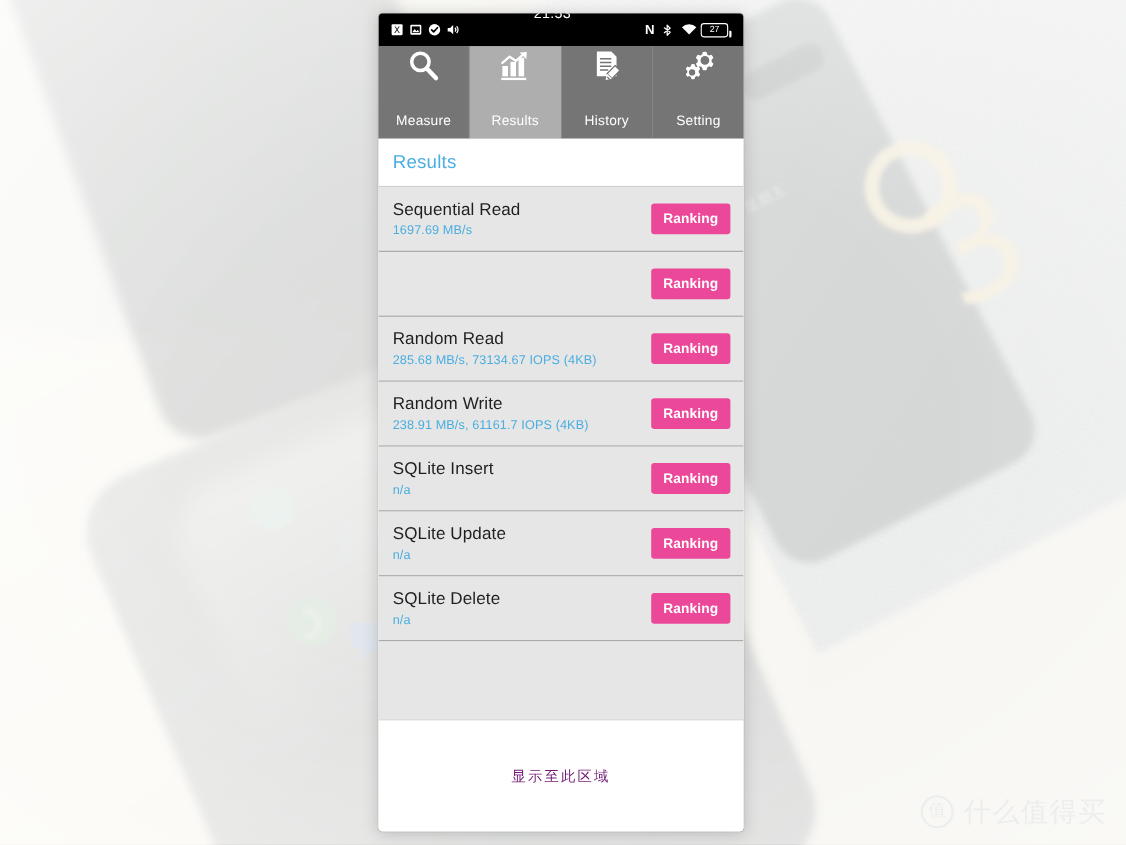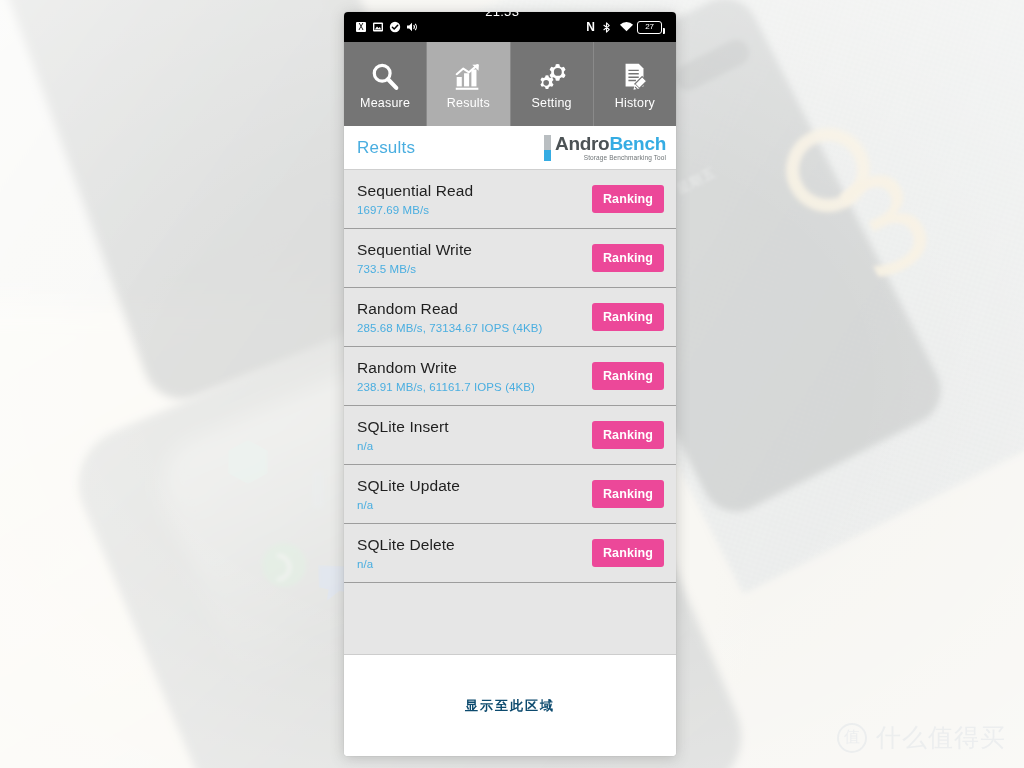--- a/index.html
+++ b/index.html
@@ -243,22 +243,22 @@
     flex: 0 0 auto;
     background: #6f6f6f;
   }
   .tab {
     flex: 1 1 0;
     background: #757575;
     color: #ffffff;
     display: flex;
     flex-direction: column;
     align-items: center;
-    justify-content: center;
-    gap: 1px;
+    justify-content: flex-start;
+    gap: 25px;
     border-right: 1px solid #8a8a8a;
     cursor: pointer;
   }
   .tab:last-child { border-right: none; }
   .tab.active { background: #aeaeae; }
   .tab-ico { height: 36px; display: flex; align-items: center; justify-content: center; }
   .tab-label { font-size: 12.5px; letter-spacing: .2px; }
 
   
   .res-header {
@@ -357,25 +357,24 @@
 
   
   .ad-area {
     flex: 1 1 auto;
     background: #ffffff;
     display: flex;
     align-items: center;
     justify-content: center;
   }
   .ad-text {
-    color: #0c4a6e;
+    color: #701a75;
     font-size: 13px;
     letter-spacing: 2px;
     font-family: "DejaVu Sans", sans-serif;
-    font-weight: bold;
   }
 
   
   #watermark {
     position: absolute;
     right: 18px; bottom: 14px;
     display: flex;
     align-items: center;
     gap: 9px;
     opacity: .55;
@@ -500,79 +499,68 @@
             <path d="M5 14 L12 8 L18 12 L27 4.4" stroke="#fff" stroke-width="2.2" fill="none" stroke-linejoin="round" stroke-linecap="round"></path>
             <path d="M21.6 4 L28.6 3.6 L28.2 10.4 Z" fill="#fff"></path>
           </svg>
         </div>
         <div class="tab-label">Results</div>
       </div>
 
       <div class="tab">
         <div class="tab-ico">
           <svg viewBox="0 0 34 34" width="32" height="32">
-            <g fill="#fff">
-              <path d="M22.5 3.2 a8.9 8.9 0 0 1 4.6 0 l.7 2.9 2.2 1.3 2.8-1 a9 9 0 0 1 2.3 4 l-2.1 2.1 0 2.5 2.1 2.1 a9 9 0 0 1-2.3 4 l-2.8-1-2.2 1.3-.7 2.9 a8.9 8.9 0 0 1-4.6 0 l-.7-2.9-2.2-1.3-2.8 1 a9 9 0 0 1-2.3-4 l2.1-2.1 0-2.5-2.1-2.1 a9 9 0 0 1 2.3-4 l2.8 1 2.2-1.3 Z" transform="translate(-1.5,0) scale(0.82) translate(5,1)"></path>
-            </g>
-            <circle cx="23.2" cy="11.6" r="4.2" fill="#757575"></circle>
-            <g fill="#fff">
-              <path d="M10.4 15.2 a6.4 6.4 0 0 1 3.3 0 l.5 2.1 1.6.9 2-.7 a6.4 6.4 0 0 1 1.6 2.9 l-1.5 1.5 0 1.8 1.5 1.5 a6.4 6.4 0 0 1-1.6 2.9 l-2-.7-1.6.9-.5 2.1 a6.4 6.4 0 0 1-3.3 0 l-.5-2.1-1.6-.9-2 .7 a6.4 6.4 0 0 1-1.6-2.9 l1.5-1.5 0-1.8-1.5-1.5 a6.4 6.4 0 0 1 1.6-2.9 l2 .7 1.6-.9 Z" transform="translate(-0.6,-0.4) scale(0.94) translate(1,1.5)"></path>
-            </g>
-            <circle cx="10.8" cy="23.2" r="3" fill="#757575"></circle>
-          </svg>
-        </div>
-        <div class="tab-label">Setting</div>
-      </div>
-
-      <div class="tab">
-        <div class="tab-ico">
-          <svg viewBox="0 0 34 34" width="32" height="32">
             <path d="M7 3 H21 L26 8 V27 H7 Z" fill="#fff"></path>
             <g stroke="#757575" stroke-width="1.5">
               <path d="M10 10 H21"></path>
                 <path d="M10 13.6 H21"></path>
                 <path d="M10 17.2 H21"></path>
                 <path d="M10 20.8 H18"></path>
             </g>
             <path d="M24.6 16.6 L29.4 21.4 L21.6 29.2 L16.8 24.4 Z" fill="#fff" stroke="#757575" stroke-width="1.3"></path>
             <path d="M16.8 24.4 L15.4 30.6 L21.6 29.2 Z" fill="#fff"></path>
             <path d="M17.1 27.6 L19.4 29.9" stroke="#757575" stroke-width="1.2"></path>
           </svg>
         </div>
         <div class="tab-label">History</div>
       </div>
+
+      <div class="tab">
+        <div class="tab-ico">
+          <svg viewBox="0 0 34 34" width="32" height="32">
+            <g fill="#fff">
+              <path d="M22.5 3.2 a8.9 8.9 0 0 1 4.6 0 l.7 2.9 2.2 1.3 2.8-1 a9 9 0 0 1 2.3 4 l-2.1 2.1 0 2.5 2.1 2.1 a9 9 0 0 1-2.3 4 l-2.8-1-2.2 1.3-.7 2.9 a8.9 8.9 0 0 1-4.6 0 l-.7-2.9-2.2-1.3-2.8 1 a9 9 0 0 1-2.3-4 l2.1-2.1 0-2.5-2.1-2.1 a9 9 0 0 1 2.3-4 l2.8 1 2.2-1.3 Z" transform="translate(-1.5,0) scale(0.82) translate(5,1)"></path>
+            </g>
+            <circle cx="23.2" cy="11.6" r="4.2" fill="#757575"></circle>
+            <g fill="#fff">
+              <path d="M10.4 15.2 a6.4 6.4 0 0 1 3.3 0 l.5 2.1 1.6.9 2-.7 a6.4 6.4 0 0 1 1.6 2.9 l-1.5 1.5 0 1.8 1.5 1.5 a6.4 6.4 0 0 1-1.6 2.9 l-2-.7-1.6.9-.5 2.1 a6.4 6.4 0 0 1-3.3 0 l-.5-2.1-1.6-.9-2 .7 a6.4 6.4 0 0 1-1.6-2.9 l1.5-1.5 0-1.8-1.5-1.5 a6.4 6.4 0 0 1 1.6-2.9 l2 .7 1.6-.9 Z" transform="translate(-0.6,-0.4) scale(0.94) translate(1,1.5)"></path>
+            </g>
+            <circle cx="10.8" cy="23.2" r="3" fill="#757575"></circle>
+          </svg>
+        </div>
+        <div class="tab-label">Setting</div>
+      </div>
     </div>
 
     <div class="res-header">
       <div class="res-title">Results</div>
-      <div class="logo">
-        <div class="logo-mark"></div>
-        <div class="logo-text">
-          <div class="logo-word"><span class="logo-andro">Andro</span><span class="logo-bench">Bench</span></div>
-          <div class="logo-tag">Storage Benchmarking Tool</div>
-        </div>
-      </div>
     </div>
 
     <div class="list-wrap">
       <div class="list">
 
         <div class="row">
           <div class="row-txt">
             <div class="row-title">Sequential Read</div>
             <div class="row-value">1697.69 MB/s</div>
           </div>
           <button class="rank-btn">Ranking</button>
         </div>
 
         <div class="row">
-          <div class="row-txt">
-            <div class="row-title">Sequential Write</div>
-            <div class="row-value">733.5 MB/s</div>
-          </div>
           <button class="rank-btn">Ranking</button>
         </div>
 
         <div class="row">
           <div class="row-txt">
             <div class="row-title">Random Read</div>
             <div class="row-value">285.68 MB/s, 73134.67 IOPS (4KB)</div>
           </div>
           <button class="rank-btn">Ranking</button>
         </div>

